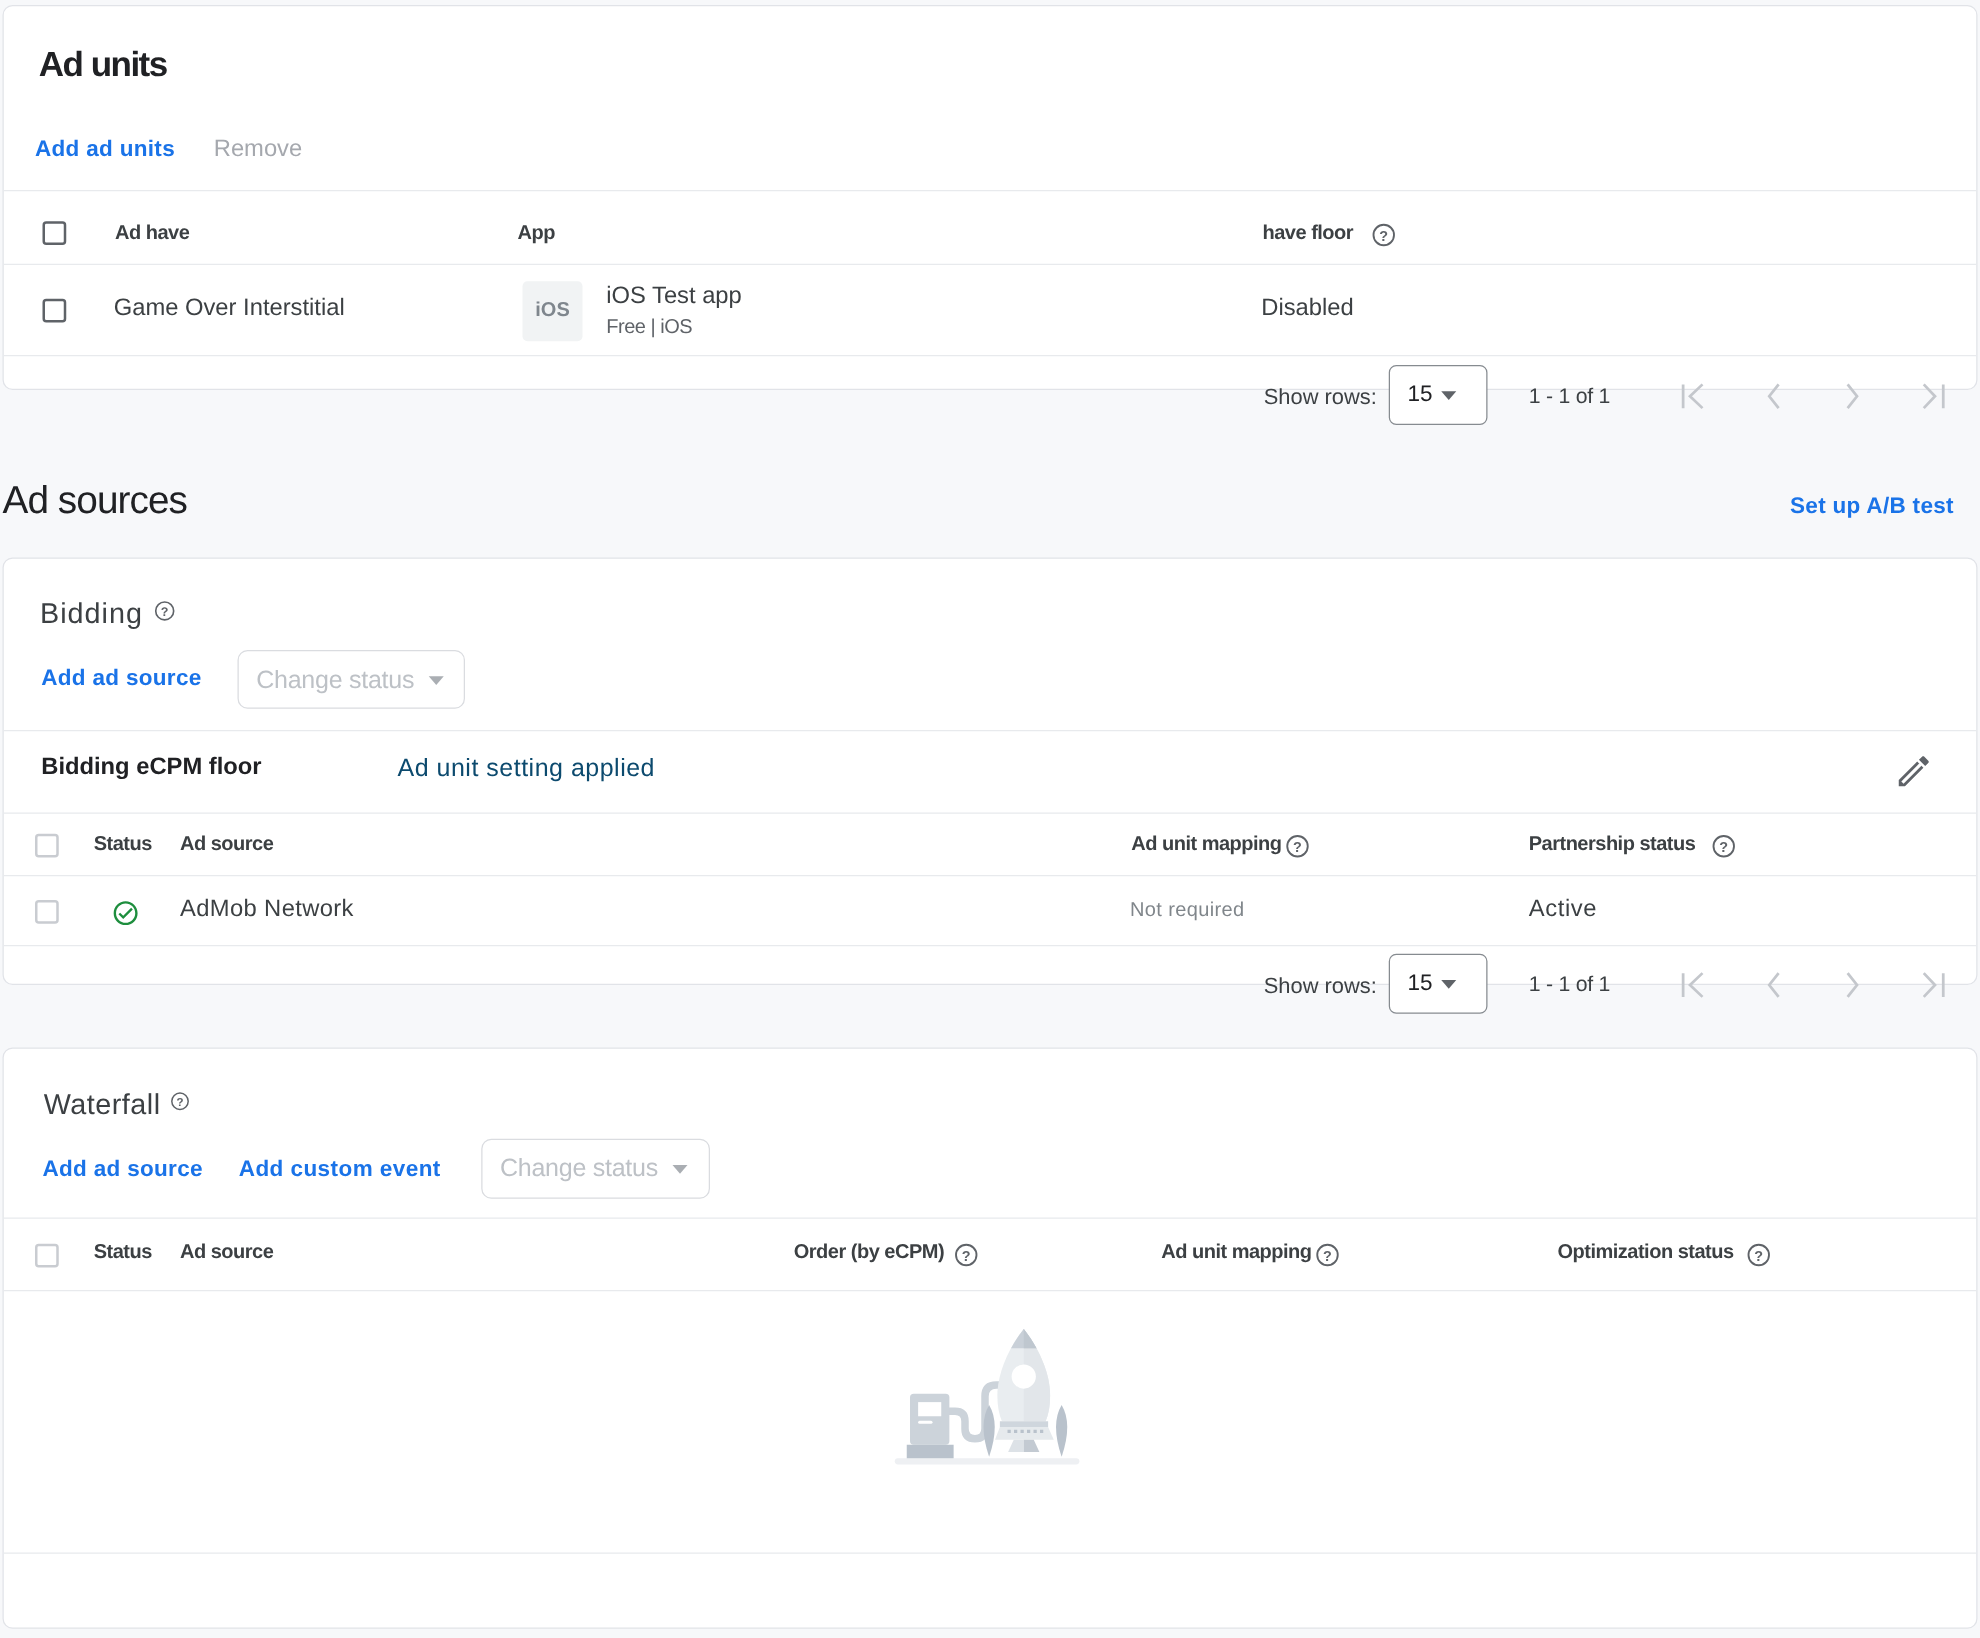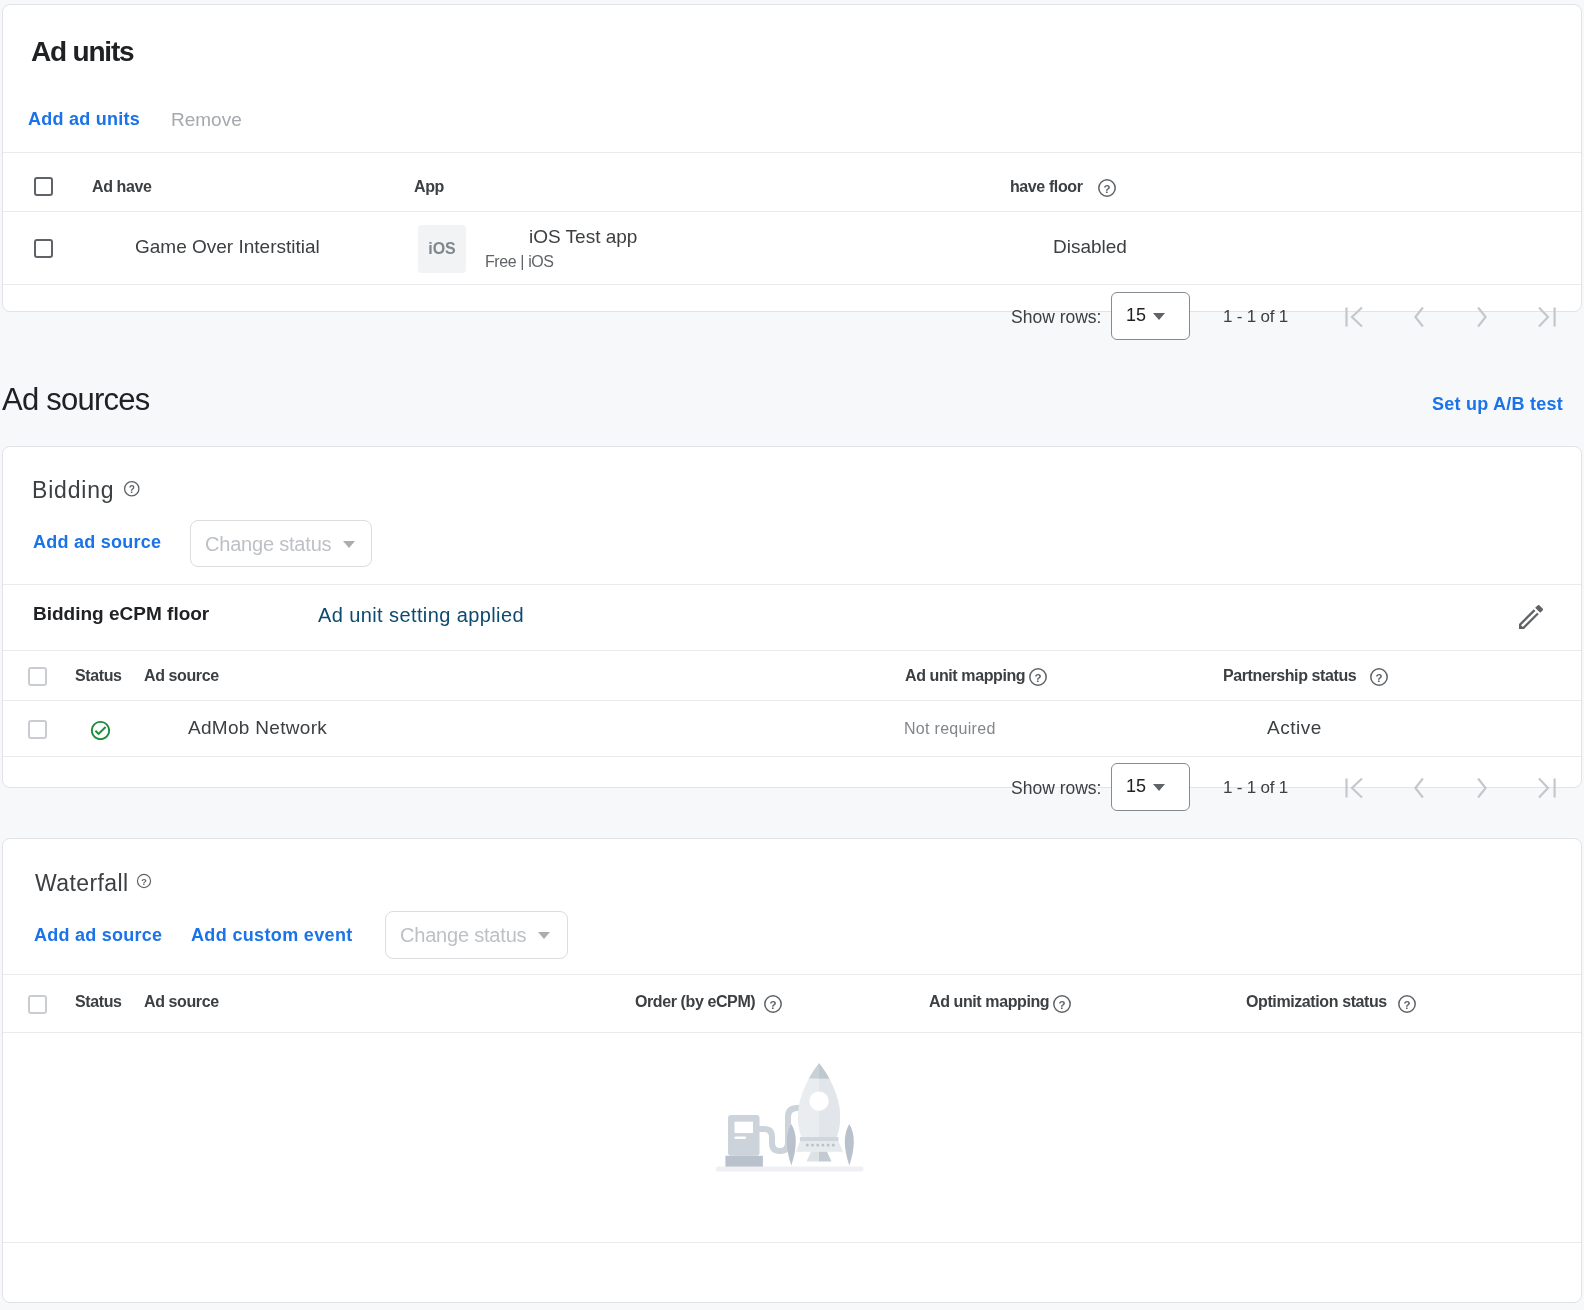--- a/index.html
+++ b/index.html
@@ -4,21 +4,21 @@
 <style>
   * { margin:0; padding:0; box-sizing:border-box; }
   html,body { width:1584px; height:1310px; background:#f7f8fa; font-family:"Liberation Sans",sans-serif; }
   #page { position:relative; width:1584px; height:1310px; overflow:hidden; }
   .card { position:absolute; left:2px; width:1580px; background:#fff; border:1px solid #e1e3e8; border-radius:8px; }
   .abs { position:absolute; white-space:nowrap; }
   .hline { position:absolute; left:0; right:0; height:1px; background:#e8eaed; }
   .cb { position:absolute; width:19px; height:19px; border:2px solid #5f6368; border-radius:3px; }
   .cbl { position:absolute; width:19px; height:19px; border:2px solid #c9ccd1; border-radius:3px; }
   .th { font-size:16px; font-weight:700; color:#3c4043; letter-spacing:-0.4px; }
-  .td { font-size:19px; color:#3c4043;margin-left:44px; }
+  .td { font-size:19px; color:#3c4043; }
   .link { font-size:18px; font-weight:700; color:#1a73e8; letter-spacing:0.25px; }
   .selbox { position:absolute; width:79px; height:48px; border:1px solid #868b90; border-radius:6px; background:#fff; }
   .caret { position:absolute; width:0; height:0; border-left:6.5px solid transparent; border-right:6.5px solid transparent; border-top:7px solid #5f6368; }
   .btn { position:absolute; height:47px; border:1px solid #dadce0; border-radius:8px; background:#fff; }
   .btnlabel { position:absolute; left:14px; top:12px; font-size:20px; color:#bdc1c6; letter-spacing:-0.2px; white-space:nowrap; }
   .btncaret { position:absolute; left:152px; top:20px; width:0; height:0; border-left:6.5px solid transparent; border-right:6.5px solid transparent; border-top:7px solid #aaaeb3; }
 </style>
 </head>
 <body>
 <div id="page">

